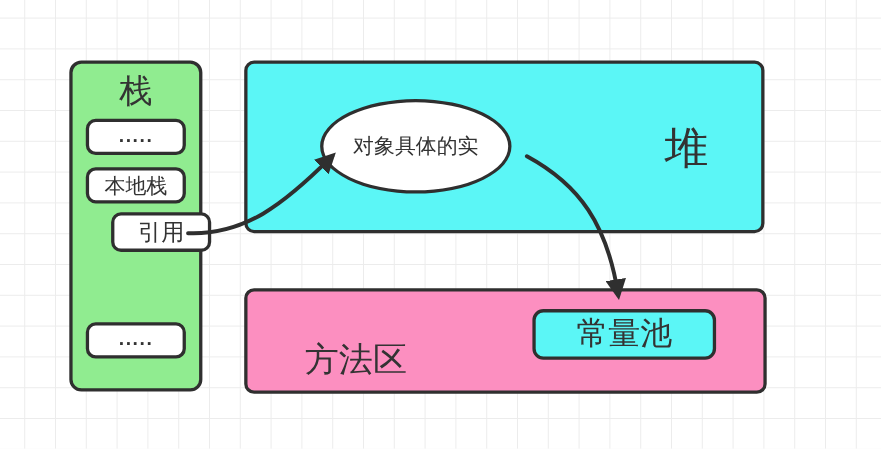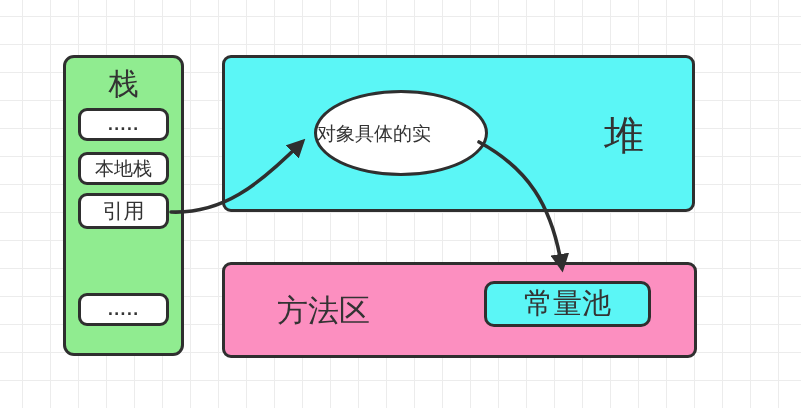--- a/index.html
+++ b/index.html
@@ -33,47 +33,47 @@
   .stack-item{
     position:absolute;left:12px;width:91px;height:33px;
     background:#ffffff;border:3px solid #2f2f2f;border-radius:9px;
     box-sizing:border-box;
     display:flex;align-items:center;justify-content:center;
     font-size:19px;color:#333;white-space:nowrap;
   }
   .stack-item.dots{font-size:14px;font-weight:bold;letter-spacing:1px;}
   .si-0{top:50px;}
   .si-1{top:94px;}
-  .si-2{top:135px;height:36px;font-size:21px;}
+  .si-2{top:135px;height:36px;font-size:21px;margin-left:23px;}
   .si-3{top:189px;font-size:21px;}
   .si-4{top:235px;}
   
   .heap-box{
     left:222px;top:55px;width:473px;height:157px;
     background:#5BF6F6;border-radius:9px;
   }
   .heap-label{
     position:absolute;right:48px;top:54px;
     font-size:40px;line-height:46px;color:#333;
   }
   
   .pointer-ellipse{
-    left:314px;top:90px;width:174px;height:86px;
+    left:291px;top:90px;width:174px;height:86px;
     background:#ffffff;border-radius:50%;
-    display:flex;flex-direction:column;justify-content:center;
+    display:flex;flex-direction:column;align-items:center;justify-content:center;
     z-index:3;
   }
   .pointer-ellipse span{font-size:19px;line-height:24px;color:#333;white-space:nowrap;}
   
   .method-box{
     left:222px;top:262px;width:475px;height:96px;
     background:#FC8FC0;border-radius:9px;
   }
   .method-label{
-    position:absolute;left:52px;top:27px;
+    position:absolute;left:52px;top:44px;
     font-size:31px;line-height:37px;color:#333;
   }
   .constant-pool{
     position:absolute;left:259px;top:16px;width:167px;height:46px;
     background:#5BF6F6;border:3px solid #2f2f2f;border-radius:10px;
     box-sizing:border-box;
     display:flex;align-items:center;justify-content:center;
     font-size:29px;color:#333;
   }
   

